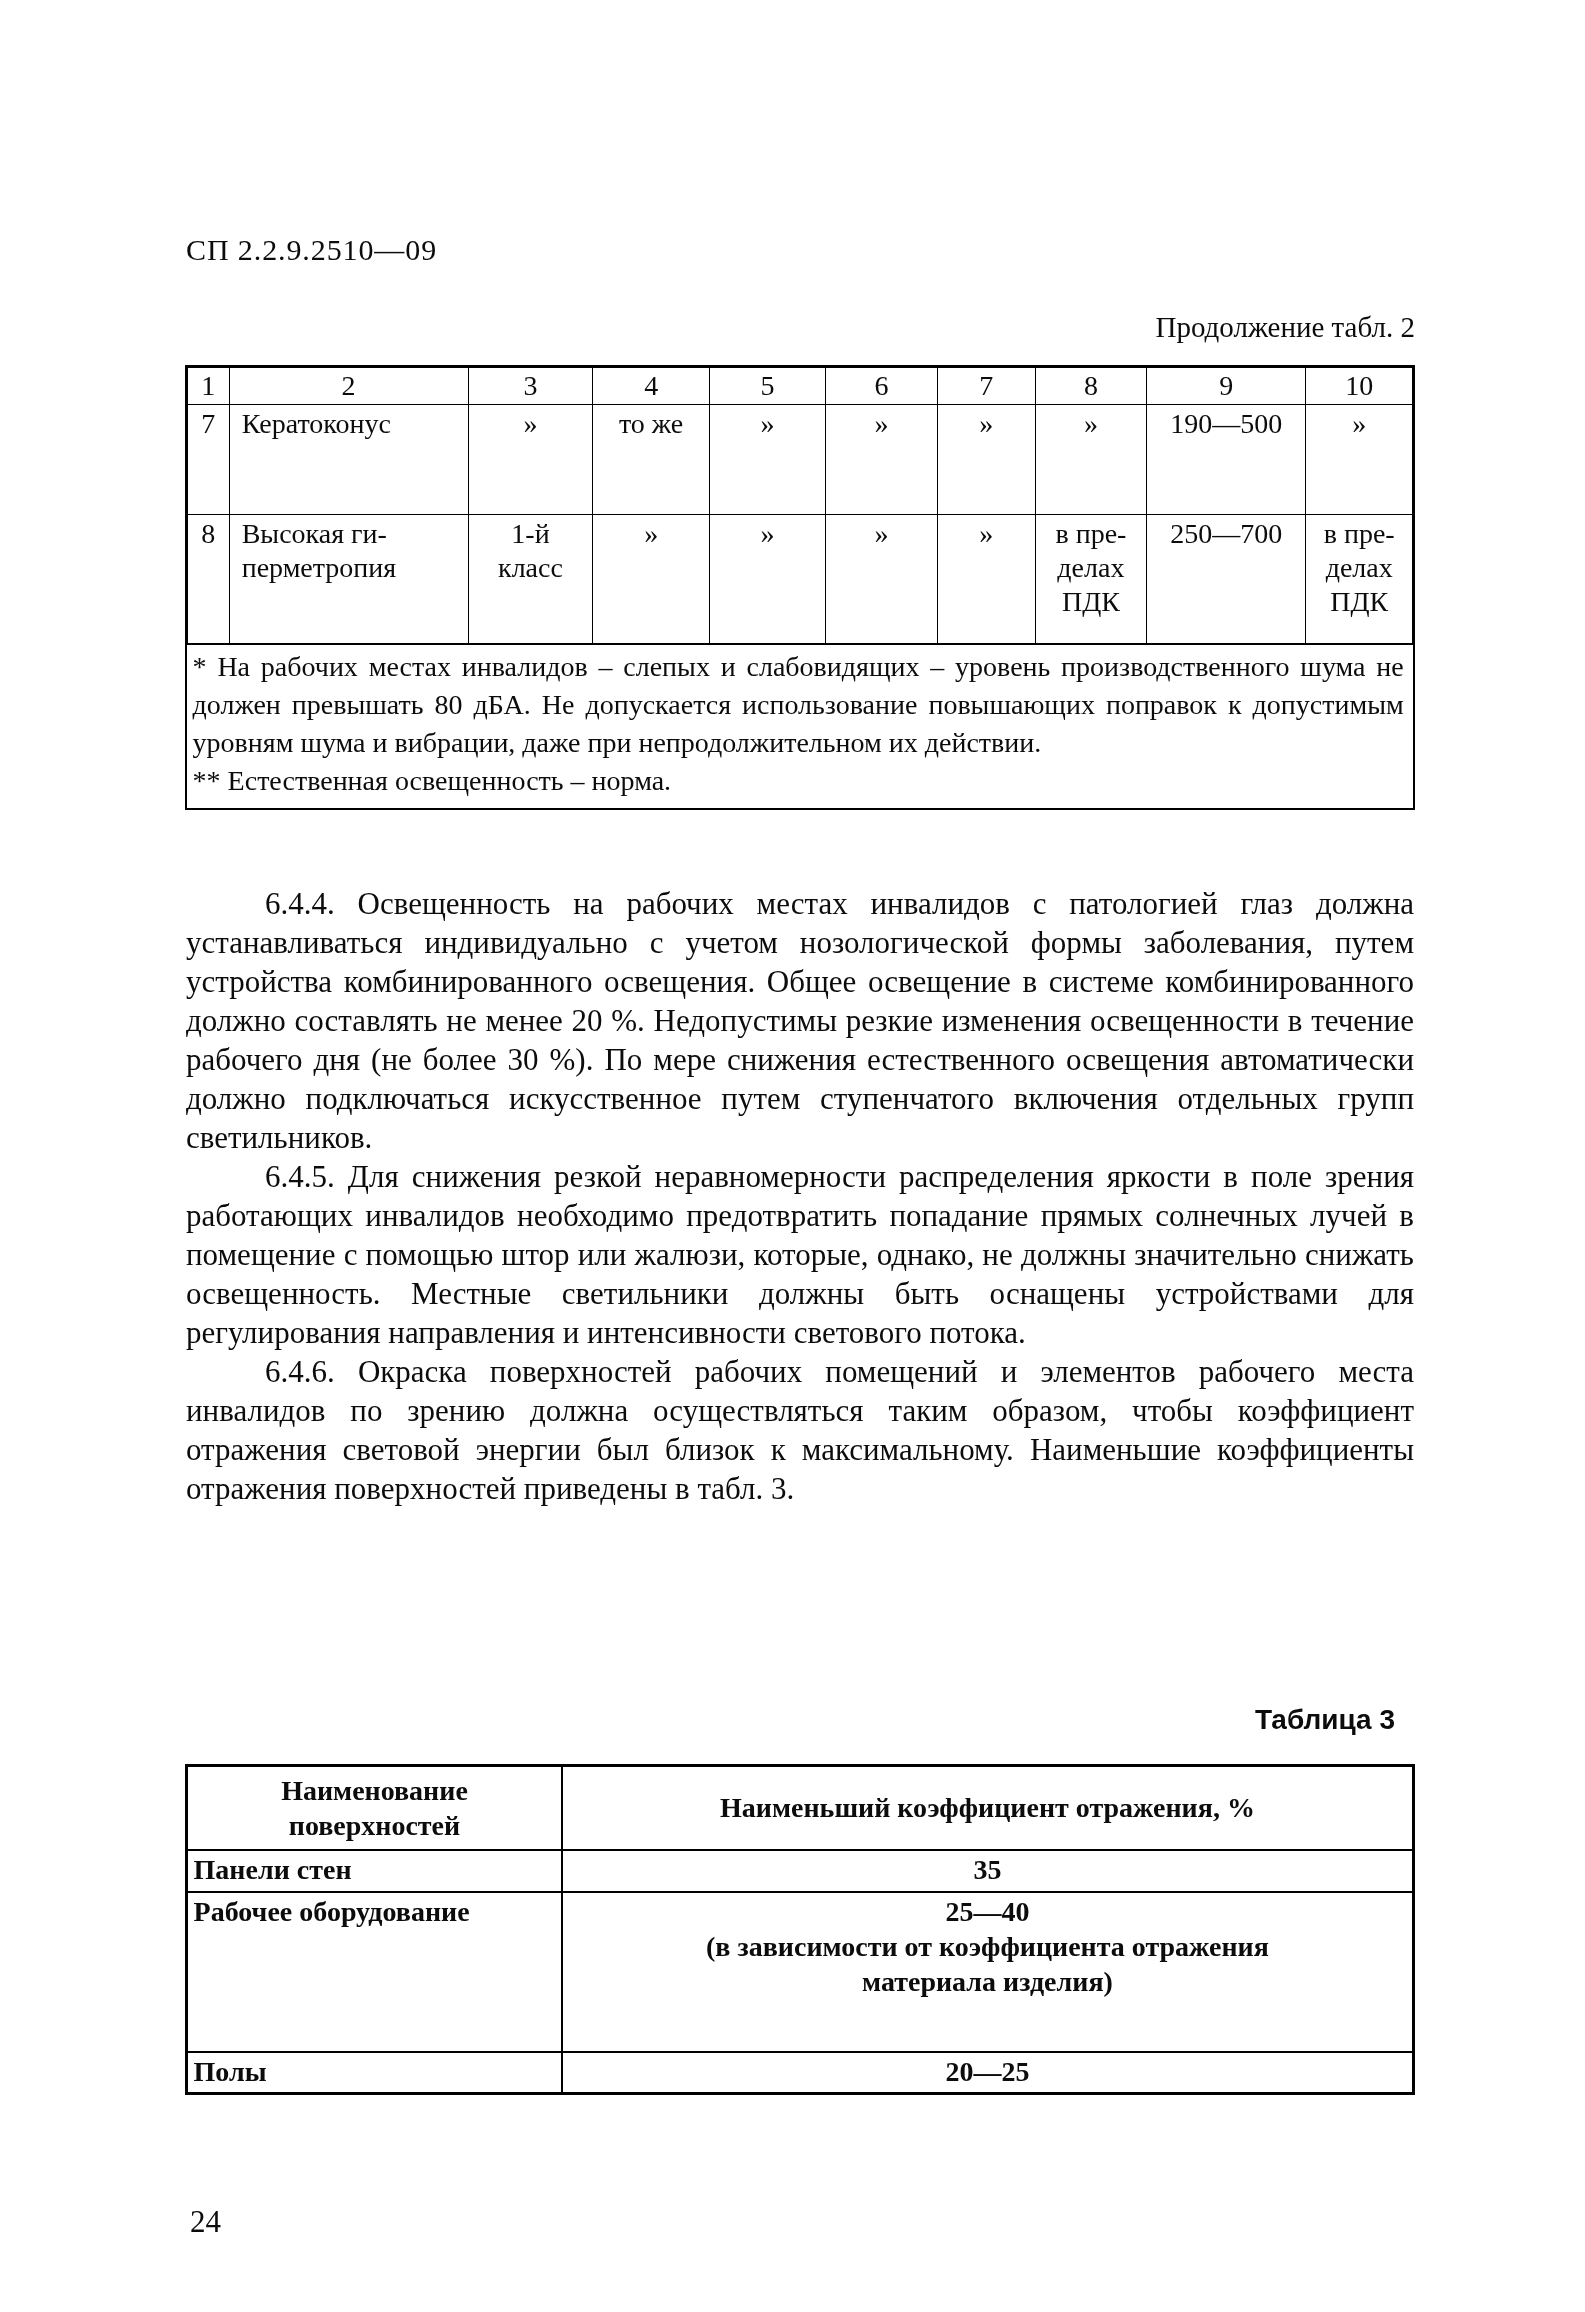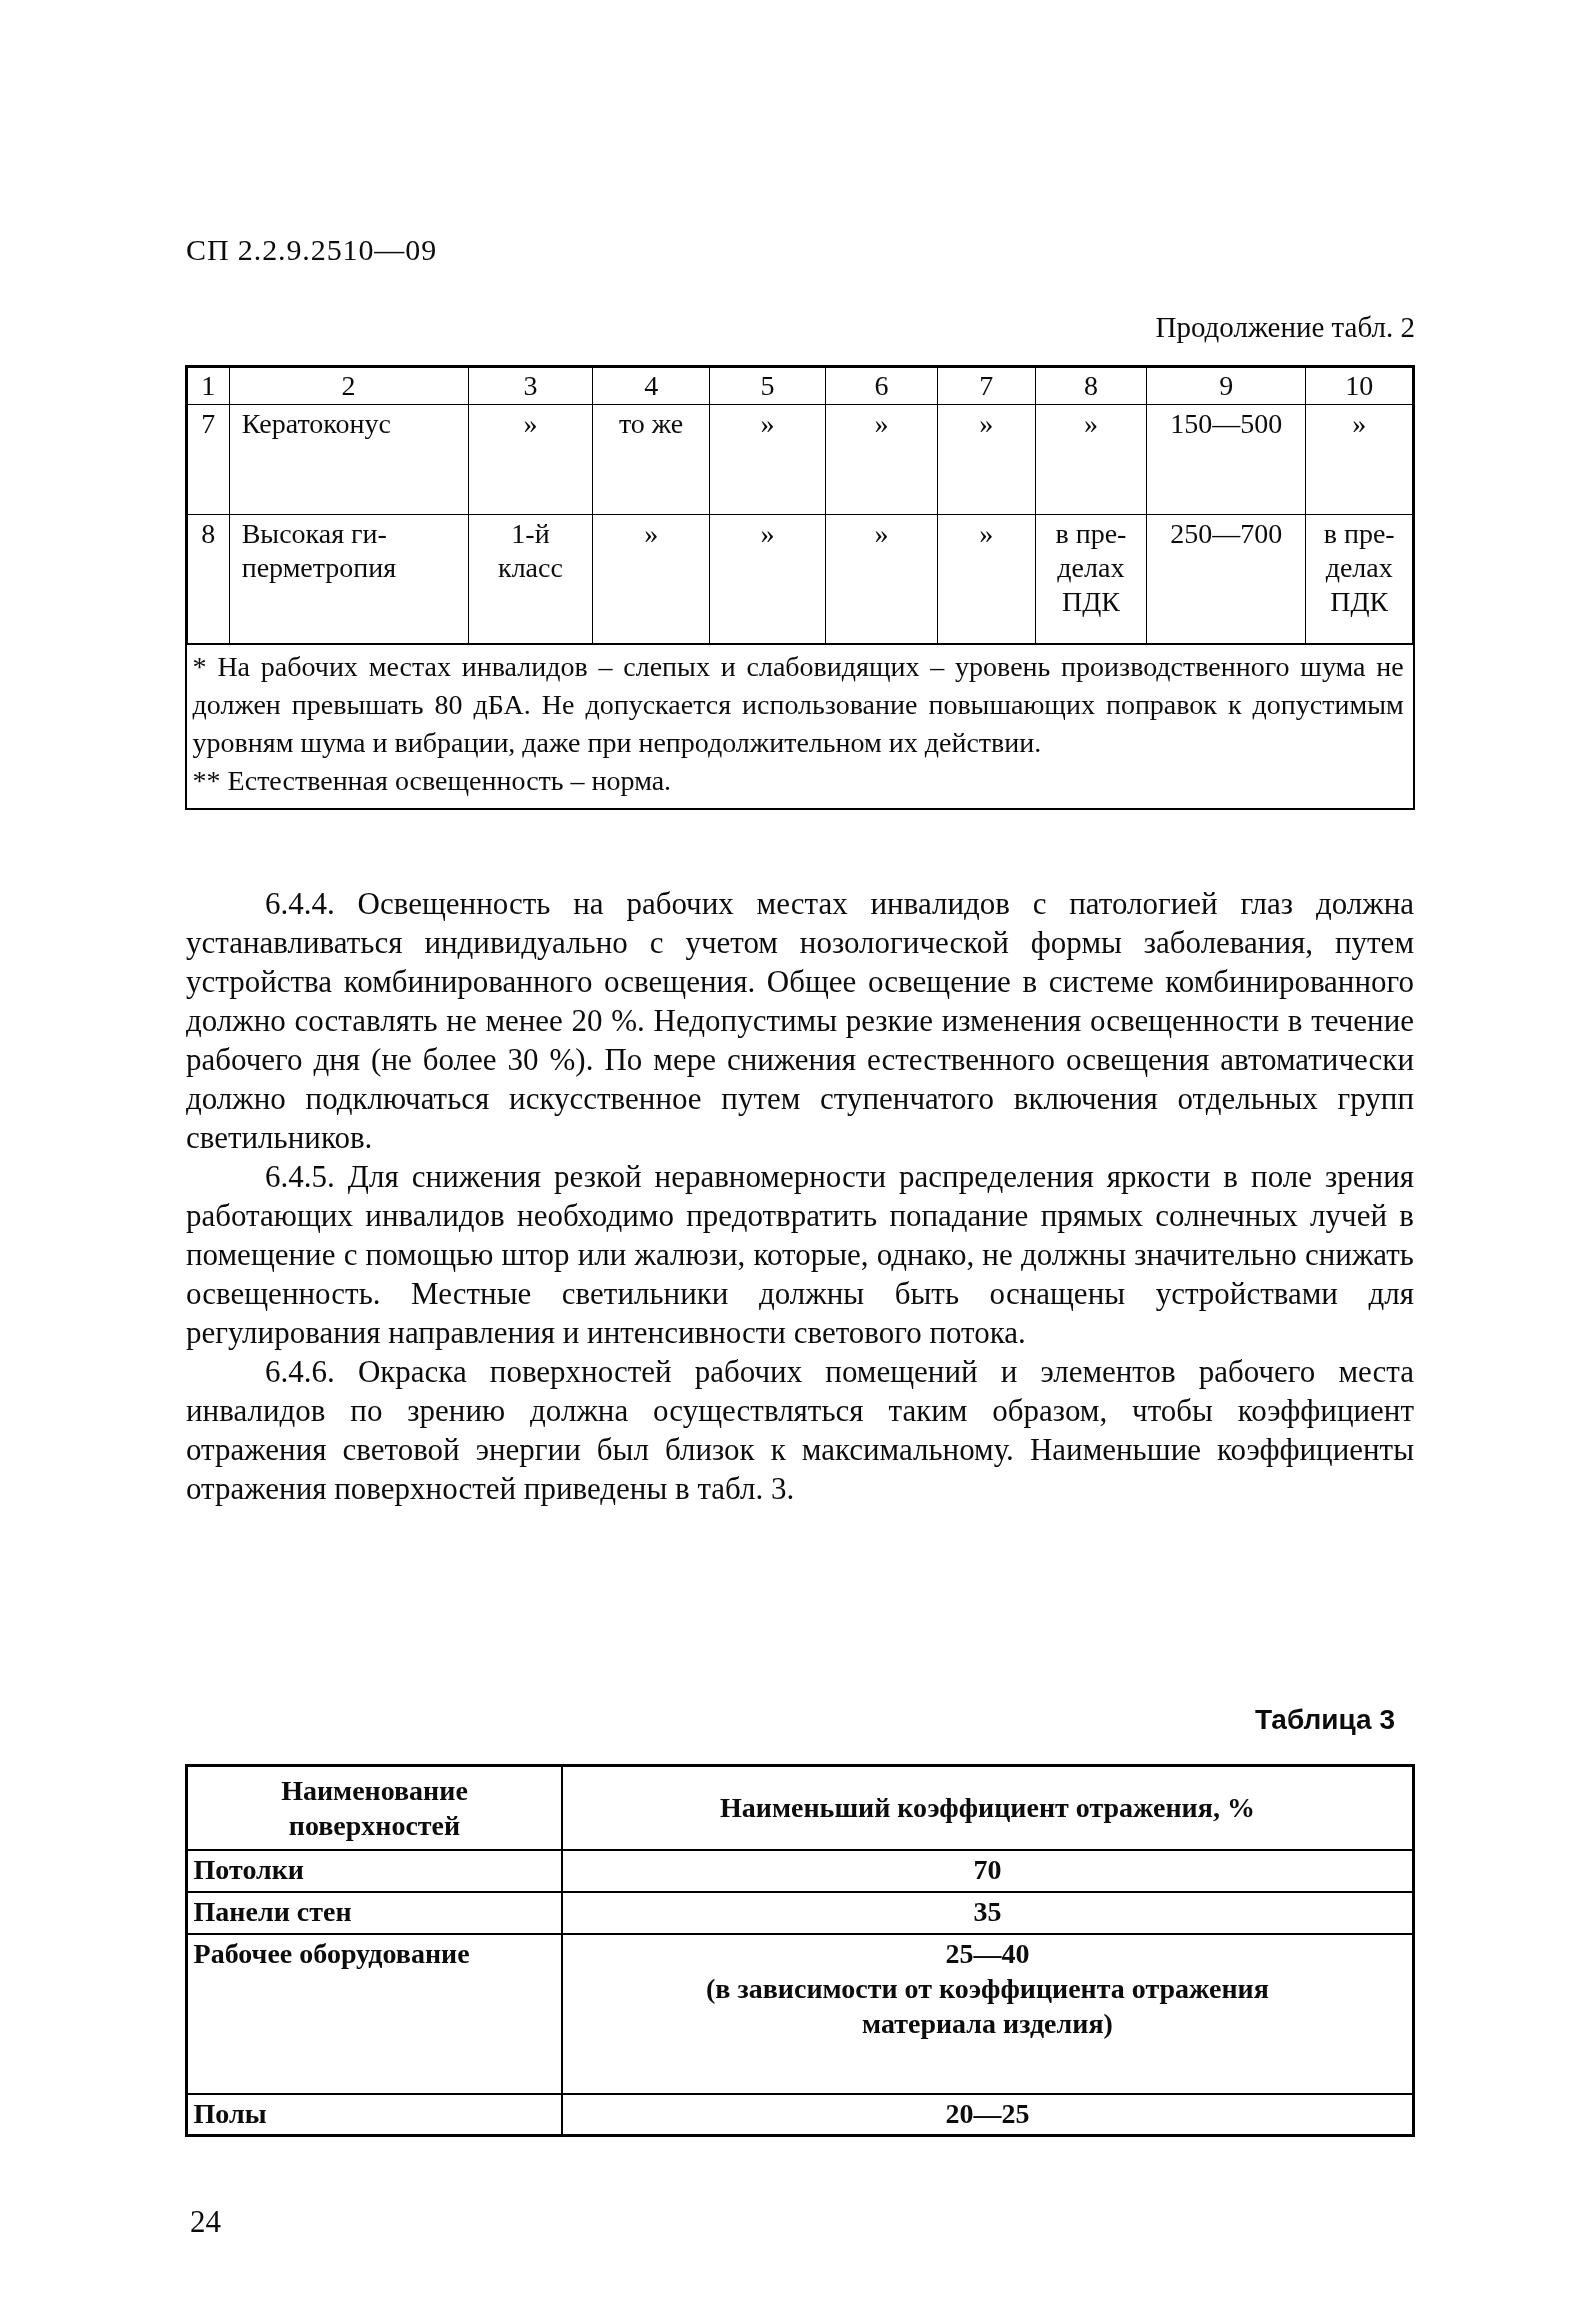--- a/index.html
+++ b/index.html
@@ -121,21 +121,21 @@
     </tr>
     <tr class="t2-row7">
       <td>7</td>
       <td class="cell-name">Кератоконус</td>
       <td>»</td>
       <td>то же</td>
       <td>»</td>
       <td>»</td>
       <td>»</td>
       <td>»</td>
-      <td>150—500</td>
+      <td>190—500</td>
       <td>»</td>
     </tr>
     <tr class="t2-row8">
       <td>8</td>
       <td class="cell-name preline">Высокая ги-
 перметропия</td>
       <td class="preline">1-й
 класс</td>
       <td>»</td>
       <td>»</td>
@@ -170,24 +170,20 @@
     <col style="width:30.6%">
       <col style="width:69.4%">
   </colgroup>
   <tbody>
       <tr class="t3-head">
     <td class="preline">Наименование
 поверхностей</td>
     <td>Наименьший коэффициент отражения, %</td>
   </tr>
   <tr class="r-small">
-    <td class="c1">Потолки</td>
-    <td class="c2">70</td>
-  </tr>
-  <tr class="r-small">
     <td class="c1">Панели стен</td>
     <td class="c2">35</td>
   </tr>
   <tr class="r-big">
     <td class="c1">Рабочее оборудование</td>
     <td class="c2 preline">25—40
 (в зависимости от коэффициента отражения
 материала изделия)</td>
   </tr>
   <tr class="r-small">

